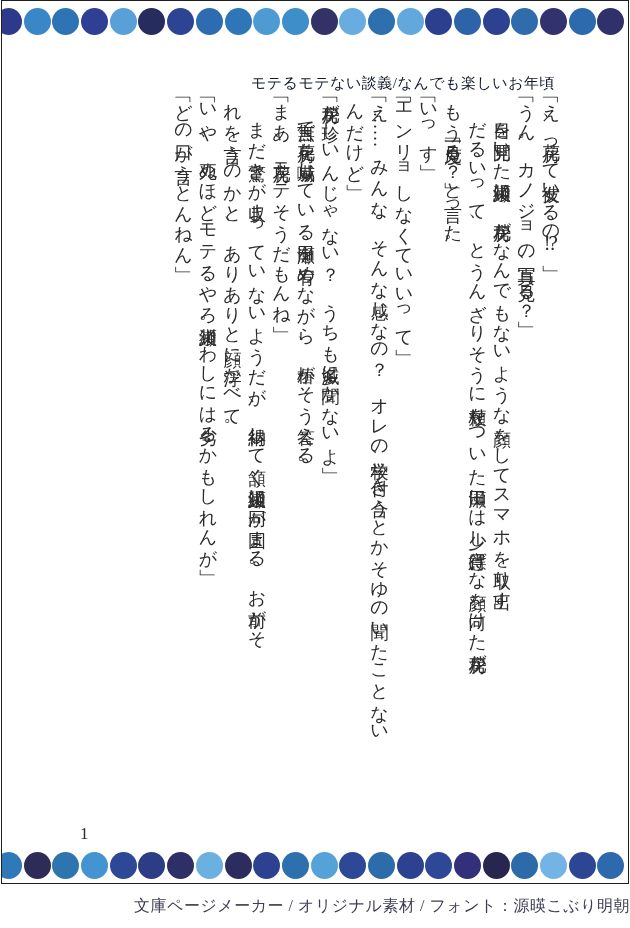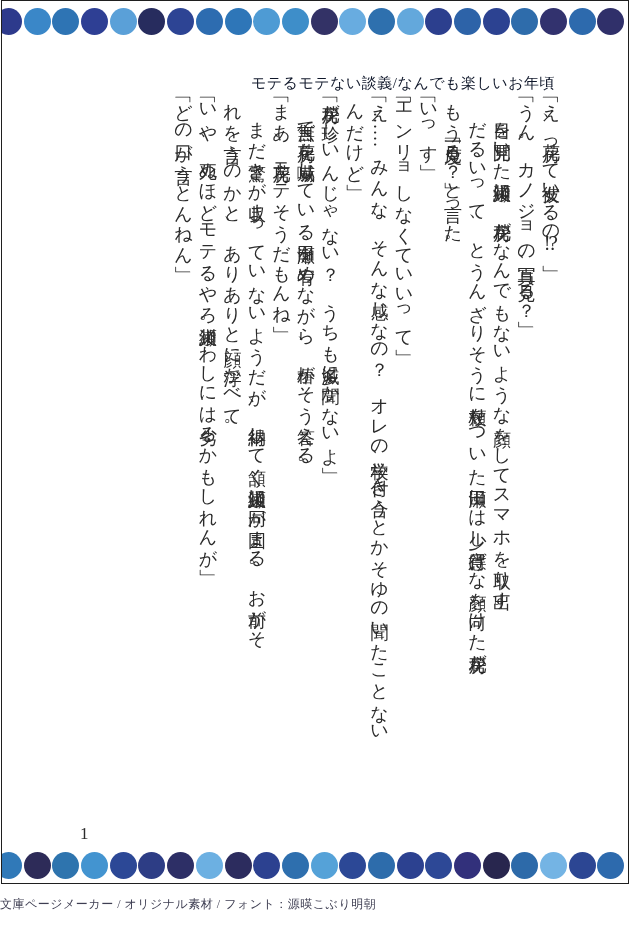--- a/index.html
+++ b/index.html
@@ -28,22 +28,22 @@
     font-size:18px;line-height:24.5px;letter-spacing:0;
     color:#2b2b2b;
   }
   .vline{white-space:pre;}
   .footer-line{
     position:absolute;top:823px;left:78px;
     display:flex;gap:17px;align-items:baseline;
     font-size:17px;color:#2b2b2b;white-space:nowrap;
   }
   .caption{
-    position:absolute;top:896px;left:0;width:630px;text-align:left;
-    font-size:12px;letter-spacing:0.5px;color:#3e3e52;
+    position:absolute;top:896px;left:0;width:630px;text-align:right;
+    font-size:16px;letter-spacing:0.5px;color:#3e3e52;
   }
 </style>
 </head>
 <body>
 
 <div class="frame">
   <div class="dots-row top">
       <span class="dot" style="background: rgb(45, 58, 140);"></span>
       <span class="dot" style="background: rgb(58, 135, 200);"></span>
       <span class="dot" style="background: rgb(46, 116, 180);"></span>

